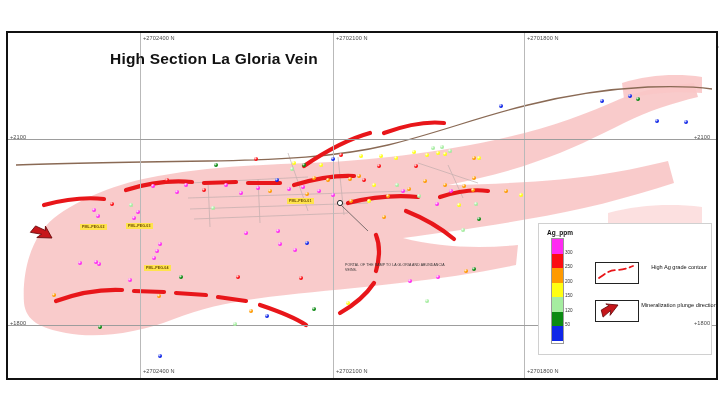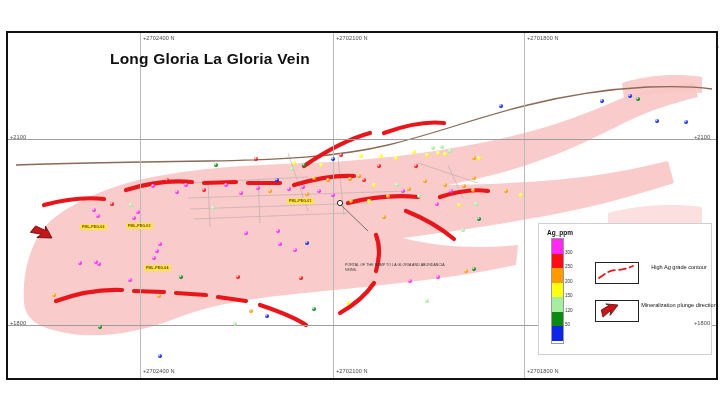--- a/index.html
+++ b/index.html
@@ -316,15 +316,15 @@
     <div class="coordlbl" style="left:328px;top:335px;">+2702100 N</div>
     <div class="coordlbl" style="left:519px;top:335px;">+2701800 N</div>
 
     <div class="coordlbl" style="left:2px;top:101px;">+2100</div>
     <div class="coordlbl" style="left:2px;top:287px;">+1800</div>
     <div class="coordlbl" style="left:686px;top:101px;">+2100</div>
     <div class="coordlbl" style="left:686px;top:287px;">+1800</div>
 
   </div>
 
-  <div id="title">Long Gloria La Gloria Vein</div>
+  <div id="title">High Section La Gloria Vein</div>
 
 </div>
 
 </body></html>

